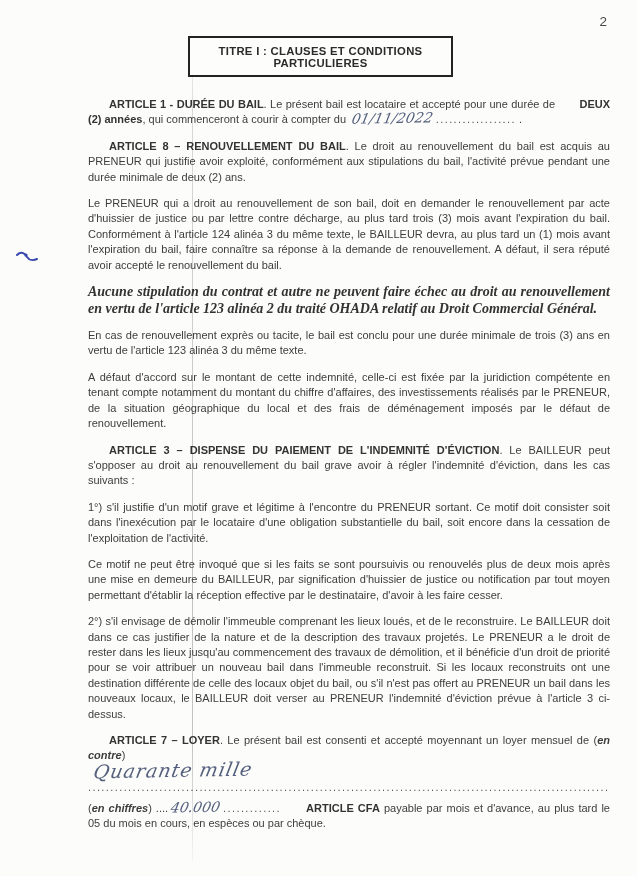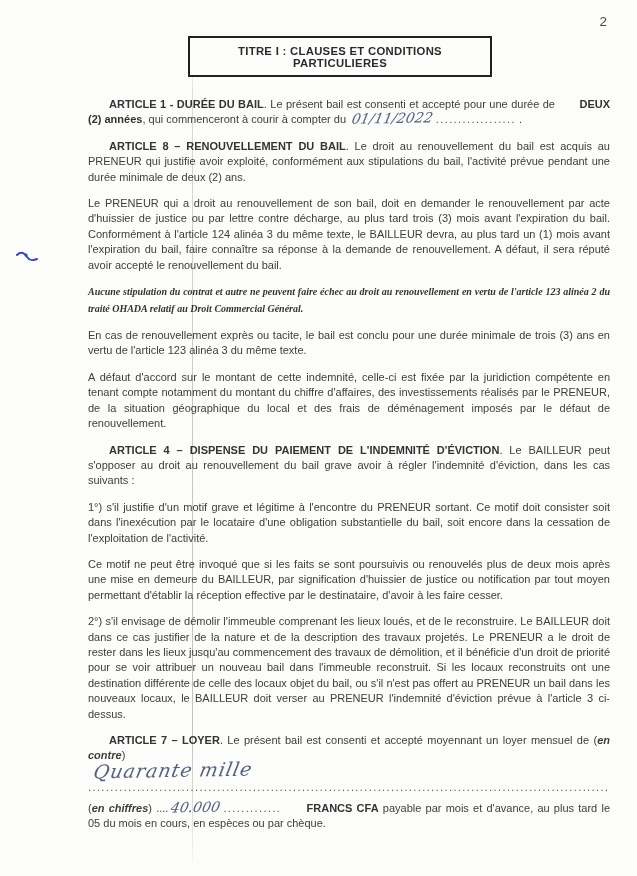--- a/index.html
+++ b/index.html
@@ -3,35 +3,35 @@
 <meta charset="utf-8">
 <style>
   html,body{margin:0;padding:0;background:#e8e8e8;}
   .sheet{
     position:relative;width:637px;height:876px;margin:0 auto;
     background:#fcfcfa;overflow:hidden;
     font-family:"Liberation Sans",sans-serif;color:#3d3d3d;
   }
   .page-number{position:absolute;top:14px;right:30px;font-size:13.5px;color:#4a4a4a;}
   .title-box{
-    position:absolute;top:36px;left:188px;width:304px;box-sizing:border-box;
+    position:absolute;top:36px;left:188px;width:265px;box-sizing:border-box;
     border:2px solid #222;background:#fdfdfc;text-align:center;
     padding:7px 8px 6px;font-weight:bold;font-size:11.3px;letter-spacing:.3px;color:#2b2b2b;
   }
   .crease{
     position:absolute;left:192px;top:40px;width:1px;height:822px;
     background:linear-gradient(to bottom,rgba(90,90,90,0) 0%,rgba(90,90,90,.22) 8%,rgba(70,70,70,.3) 55%,rgba(70,70,70,.32) 85%,rgba(90,90,90,.05) 100%);
     pointer-events:none;
   }
   .ink-mark{position:absolute;left:14px;top:246px;}
   .doc-body{position:absolute;left:88px;right:27px;top:97px;}
   .para{margin:0 0 11px 0;font-size:11px;line-height:15.4px;text-align:justify;}
   .serifbi{
     font-family:"Liberation Serif",serif;font-weight:bold;font-style:italic;
-    font-size:10px;line-height:16.5px;color:#333;
+    font-size:14px;line-height:16.5px;color:#333;
   }
   .b{font-weight:bold;color:#333;margin-left:21px;}
   .bi{font-weight:bold;font-style:italic;}
   .dots{letter-spacing:1.4px;color:#555;}
   .hw,.hw-words{
     font-family:"DejaVu Serif",serif;font-style:italic;color:#55607e;
     display:inline-block;transform:skewX(-12deg) rotate(-1deg);
   }
   .hw{font-size:14px;line-height:10px;padding:0 3px;}
   .p-fill{position:relative;height:18px;margin:2px 0 8px 0;text-align:left;}
@@ -52,30 +52,30 @@
   <svg class="ink-mark" width="28" height="22" viewBox="0 0 28 22">
     <path d="M3 9 C7 5, 11 7, 13 11 C15 14, 19 15, 23 13" stroke="#3a49b0" stroke-width="2" fill="none" stroke-linecap="round"></path>
     <circle cx="12" cy="9" r="1.6" fill="#3a49b0"></circle>
   </svg>
 
   <div class="title-box">
     <span>TITRE I : CLAUSES ET CONDITIONS PARTICULIERES</span>
   </div>
 
   <div class="doc-body" id="doc-body">
-      <p class="para"><span class="b">ARTICLE 1 - DURÉE DU BAIL</span><span>. Le présent bail est consenti et accepté pour une durée de </span><span class="b">DEUX (2) années</span><span>, qui commenceront à courir à compter du </span><span class="hw">01/11/2022</span><span class="dots">..................</span><span> .</span></p>
+      <p class="para"><span class="b">ARTICLE 1 - DURÉE DU BAIL</span><span>. Le présent bail est locataire et accepté pour une durée de </span><span class="b">DEUX (2) années</span><span>, qui commenceront à courir à compter du </span><span class="hw">01/11/2022</span><span class="dots">..................</span><span> .</span></p>
       <p class="para"><span class="b">ARTICLE 8 – RENOUVELLEMENT DU BAIL</span><span>. Le droit au  renouvellement du bail est acquis au PRENEUR qui justifie avoir exploité, conformément aux stipulations du bail, l'activité prévue pendant une durée minimale de deux (2) ans.</span></p>
       <p class="para"><span>Le PRENEUR qui a droit au renouvellement de son bail, doit en demander le renouvellement par acte d'huissier de justice ou par lettre contre décharge, au plus tard trois (3) mois avant l'expiration du bail. Conformément à l'article 124 alinéa 3 du même texte, le BAILLEUR devra, au plus tard un (1) mois avant l'expiration du bail, faire connaître sa réponse à la demande de renouvellement. A défaut, il sera réputé avoir accepté le renouvellement du bail.</span></p>
       <p class="para serifbi"><span>Aucune stipulation du contrat et autre ne peuvent faire échec au droit au renouvellement en vertu de l'article 123 alinéa 2 du traité OHADA relatif au Droit Commercial Général.</span></p>
       <p class="para"><span>En cas de renouvellement exprès ou tacite, le bail est conclu pour une durée minimale de trois (3) ans en vertu de l'article 123 alinéa 3 du même texte.</span></p>
       <p class="para"><span>A défaut d'accord sur le montant de cette indemnité, celle-ci est fixée par la juridiction compétente en tenant compte notamment du montant du chiffre d'affaires, des investissements réalisés par le PRENEUR, de la situation géographique du local et des frais de déménagement imposés par le défaut de renouvellement.</span></p>
-      <p class="para"><span class="b">ARTICLE 4 – DISPENSE DU PAIEMENT DE L'INDEMNITÉ  D'ÉVICTION</span><span>. Le BAILLEUR peut s'opposer au droit au renouvellement du bail grave avoir à régler l'indemnité d'éviction, dans les cas suivants :</span></p>
+      <p class="para"><span class="b">ARTICLE 3 – DISPENSE DU PAIEMENT DE L'INDEMNITÉ  D'ÉVICTION</span><span>. Le BAILLEUR peut s'opposer au droit au renouvellement du bail grave avoir à régler l'indemnité d'éviction, dans les cas suivants :</span></p>
       <p class="para"><span>1°) s'il justifie d'un motif grave et légitime à l'encontre du PRENEUR sortant. Ce motif doit consister soit dans l'inexécution par le locataire d'une obligation substantielle du bail, soit encore dans la cessation de l'exploitation de l'activité.</span></p>
       <p class="para"><span>Ce motif ne peut être invoqué que si les faits se sont poursuivis ou renouvelés plus de deux mois après une mise en demeure du BAILLEUR, par signification d'huissier de justice ou notification par tout moyen permettant d'établir la réception effective par le destinataire, d'avoir à les faire cesser.</span></p>
       <p class="para"><span>2°) s'il envisage de démolir l'immeuble comprenant les lieux loués, et de le reconstruire. Le BAILLEUR doit dans ce cas justifier de la nature et de la description des travaux projetés. Le  PRENEUR a le droit de rester dans les lieux jusqu'au commencement des travaux de démolition, et il bénéficie d'un droit de priorité pour se voir attribuer un nouveau bail dans l'immeuble reconstruit. Si les locaux reconstruits ont une destination différente de celle des locaux objet du bail, ou s'il n'est pas offert au PRENEUR un bail dans les nouveaux locaux, le BAILLEUR doit verser au PRENEUR l'indemnité d'éviction prévue à l'article 3 ci-dessus.</span></p>
       <p class="para"><span class="b">ARTICLE 7 – LOYER</span><span>. Le présent bail est consenti et accepté moyennant un loyer mensuel de (</span><span class="bi">en contre</span><span>)</span></p>
       <p class="para p-fill">
         <span class="hw-words">Quarante mille</span>
         <span class="dotfill">................................................................................................................................................................</span>
       </p>
-      <p class="para"><span>(</span><span class="bi">en chiffres</span><span>) ....</span><span class="hw">40.000</span><span class="dots">.............</span><span> </span><span class="b">FRANCS CFA</span><span> payable par mois et d'avance, au plus tard le 05 du mois en cours,  en espèces ou par chèque.</span></p>
+      <p class="para"><span>(</span><span class="bi">en chiffres</span><span>) ....</span><span class="hw">40.000</span><span class="dots">.............</span><span> </span><span class="b">ARTICLE CFA</span><span> payable par mois et d'avance, au plus tard le 05 du mois en cours,  en espèces ou par chèque.</span></p>
     </div>
 </div>
 
 </body></html>

